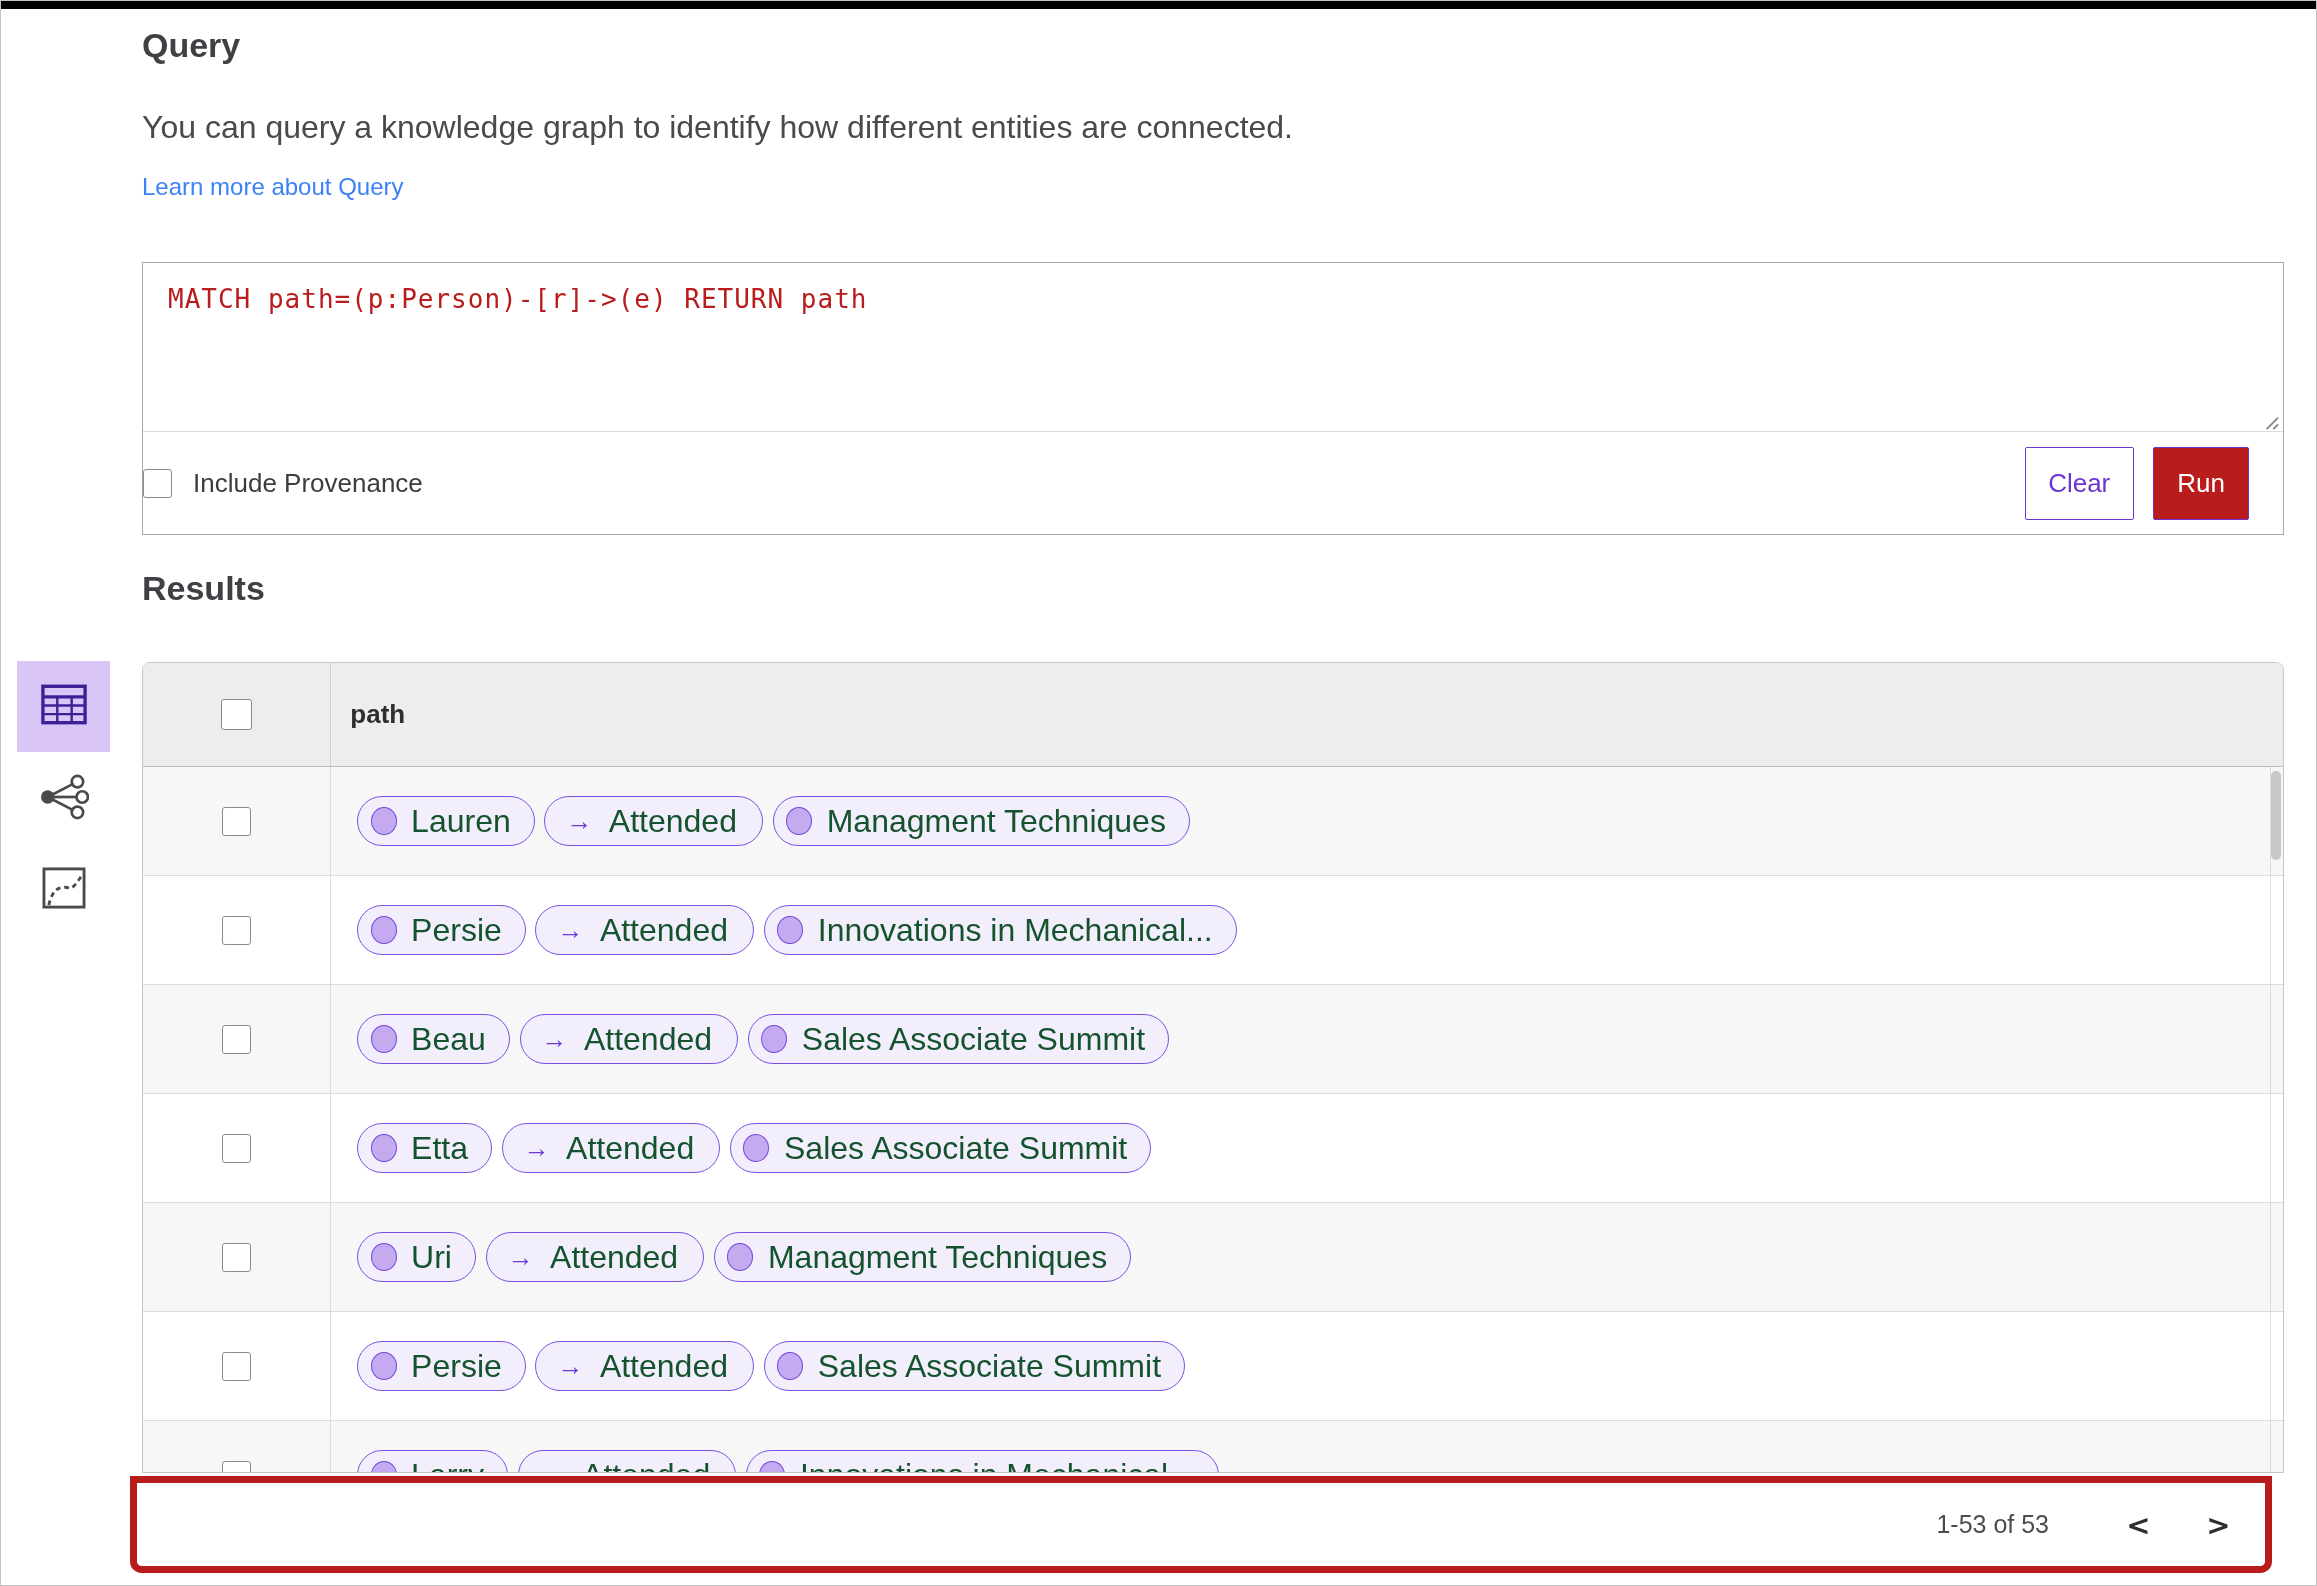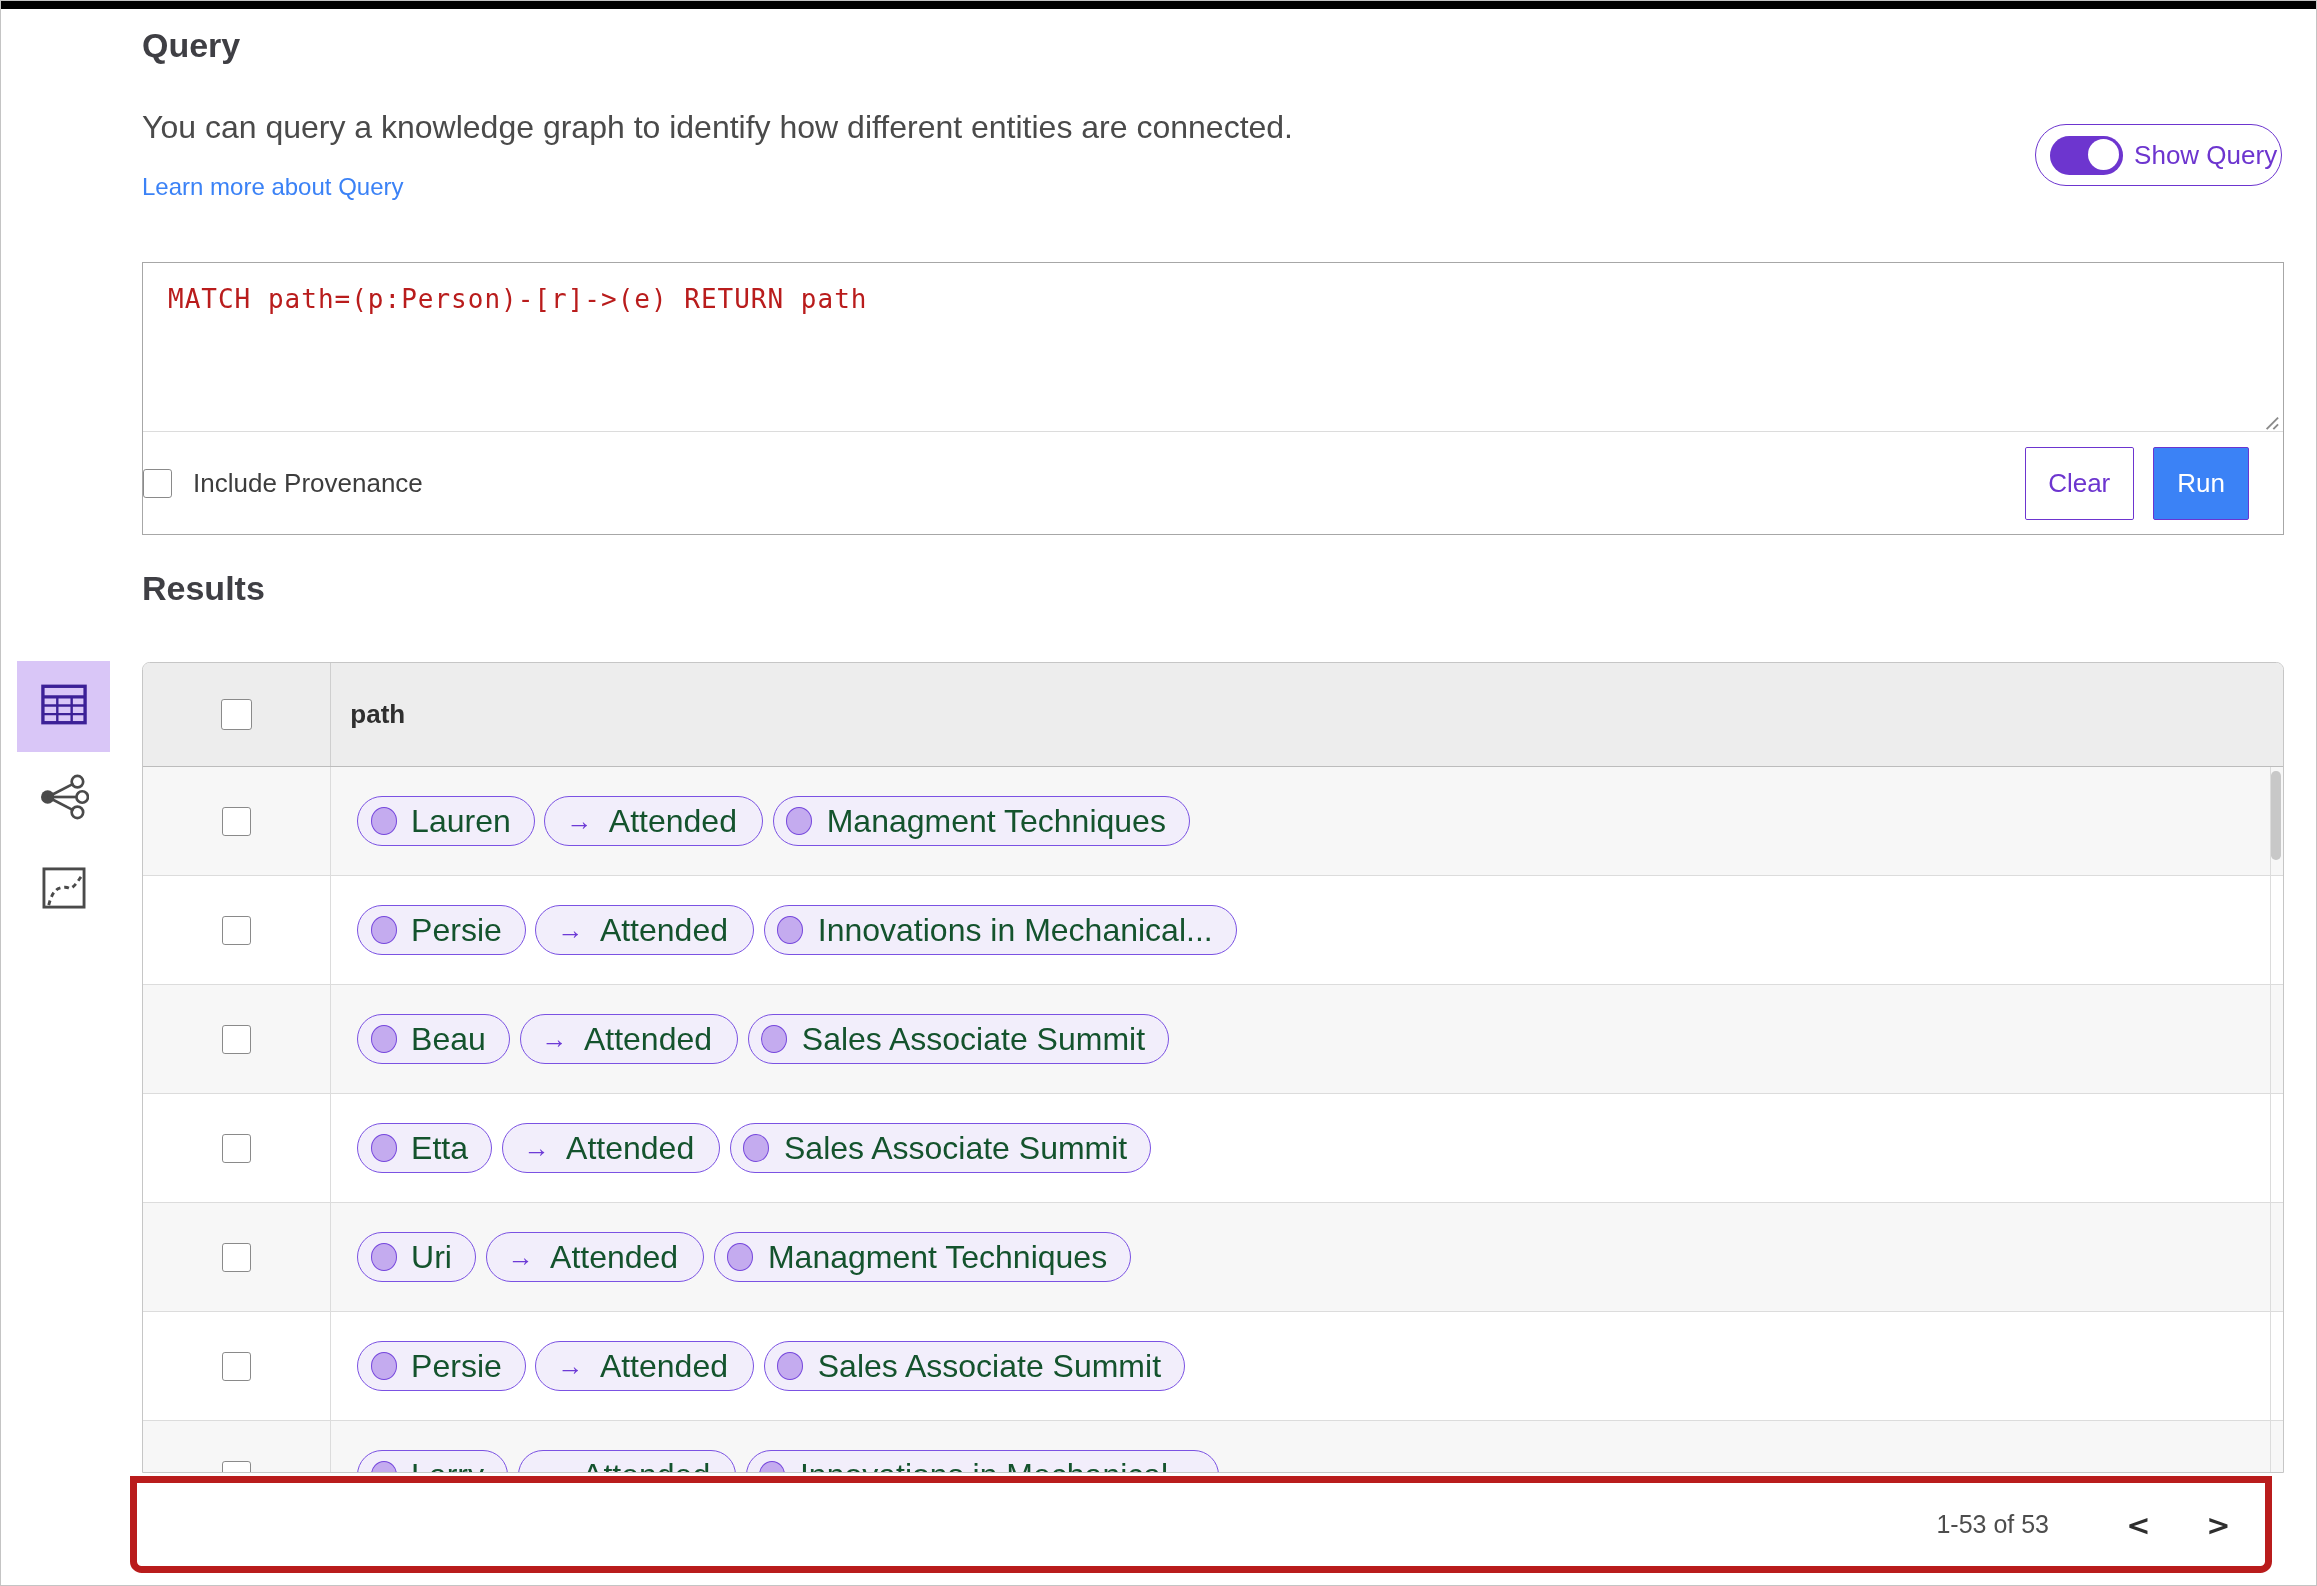--- a/index.html
+++ b/index.html
@@ -40,21 +40,21 @@
     display:flex; align-items:center;
   }
   .checkbox { background:#fff; border:1.9px solid #8a8a8a; border-radius:2.9px; }
   .cb-30 { width:29px; height:29px; }
   .cb-32 { width:31px; height:31px; }
   .provenance { display:flex; align-items:center; gap:21px; cursor:pointer; }
   .provenance-label { font-size:26px; color:#3d3d3d; }
   .toolbar-buttons { margin-left:auto; margin-right:34px; display:flex; gap:19.3px; }
   .btn { height:73px; display:flex; align-items:center; justify-content:center; font-size:26px; cursor:pointer; border-radius:1.9px; }
   .btn-clear { width:109px; background:#fff; border:1.9px solid #6d35cf; color:#6d35cf; }
-  .btn-run { width:96px; background:#3b82f6; border:1.9px solid #6a35d0; color:#fff; }
+  .btn-run { width:96px; background:#b91c1c; border:1.9px solid #6a35d0; color:#fff; }
 
   .results-title { top:568px; }
 
   .rail-item { position:absolute; display:flex; align-items:center; justify-content:center; cursor:pointer; }
   .rail-selected { left:16.4px; top:660px; width:93px; height:91px; background:#d9c6f7; }
   .rail-graph { left:32px; top:772px; width:62px; height:52px; }
   .rail-chart { left:36px; top:865px; width:54px; height:48px; }
 
   .results-table {
     position:absolute; left:141px; top:661px; width:2142px; height:811px;
@@ -98,26 +98,20 @@
 </head>
 <body>
 
 <div class="page">
   <div class="topbar"></div>
 
   <div class="h1 title">Query</div>
   <div class="desc">You can query a knowledge graph to identify how different entities are connected.</div>
   <div class="link">Learn more about Query</div>
 
-  <div class="show-query">
-    <div class="toggle-track">
-      <div class="toggle-knob"></div>
-    </div>
-    <div class="show-query-label">Show Query</div>
-  </div>
 
   <div class="query-box">
     <div class="query-text">MATCH path=(p:Person)-[r]-&gt;(e) RETURN path</div>
     <div class="resize-grip">
       <svg width="21" height="21" viewBox="0 0 22 22">
         <line x1="8" y1="20" x2="20" y2="8" stroke="#8a8a8a" stroke-width="2"></line>
         <line x1="15" y1="20" x2="20" y2="15" stroke="#8a8a8a" stroke-width="2"></line>
       </svg>
     </div>
     <div class="query-toolbar">

